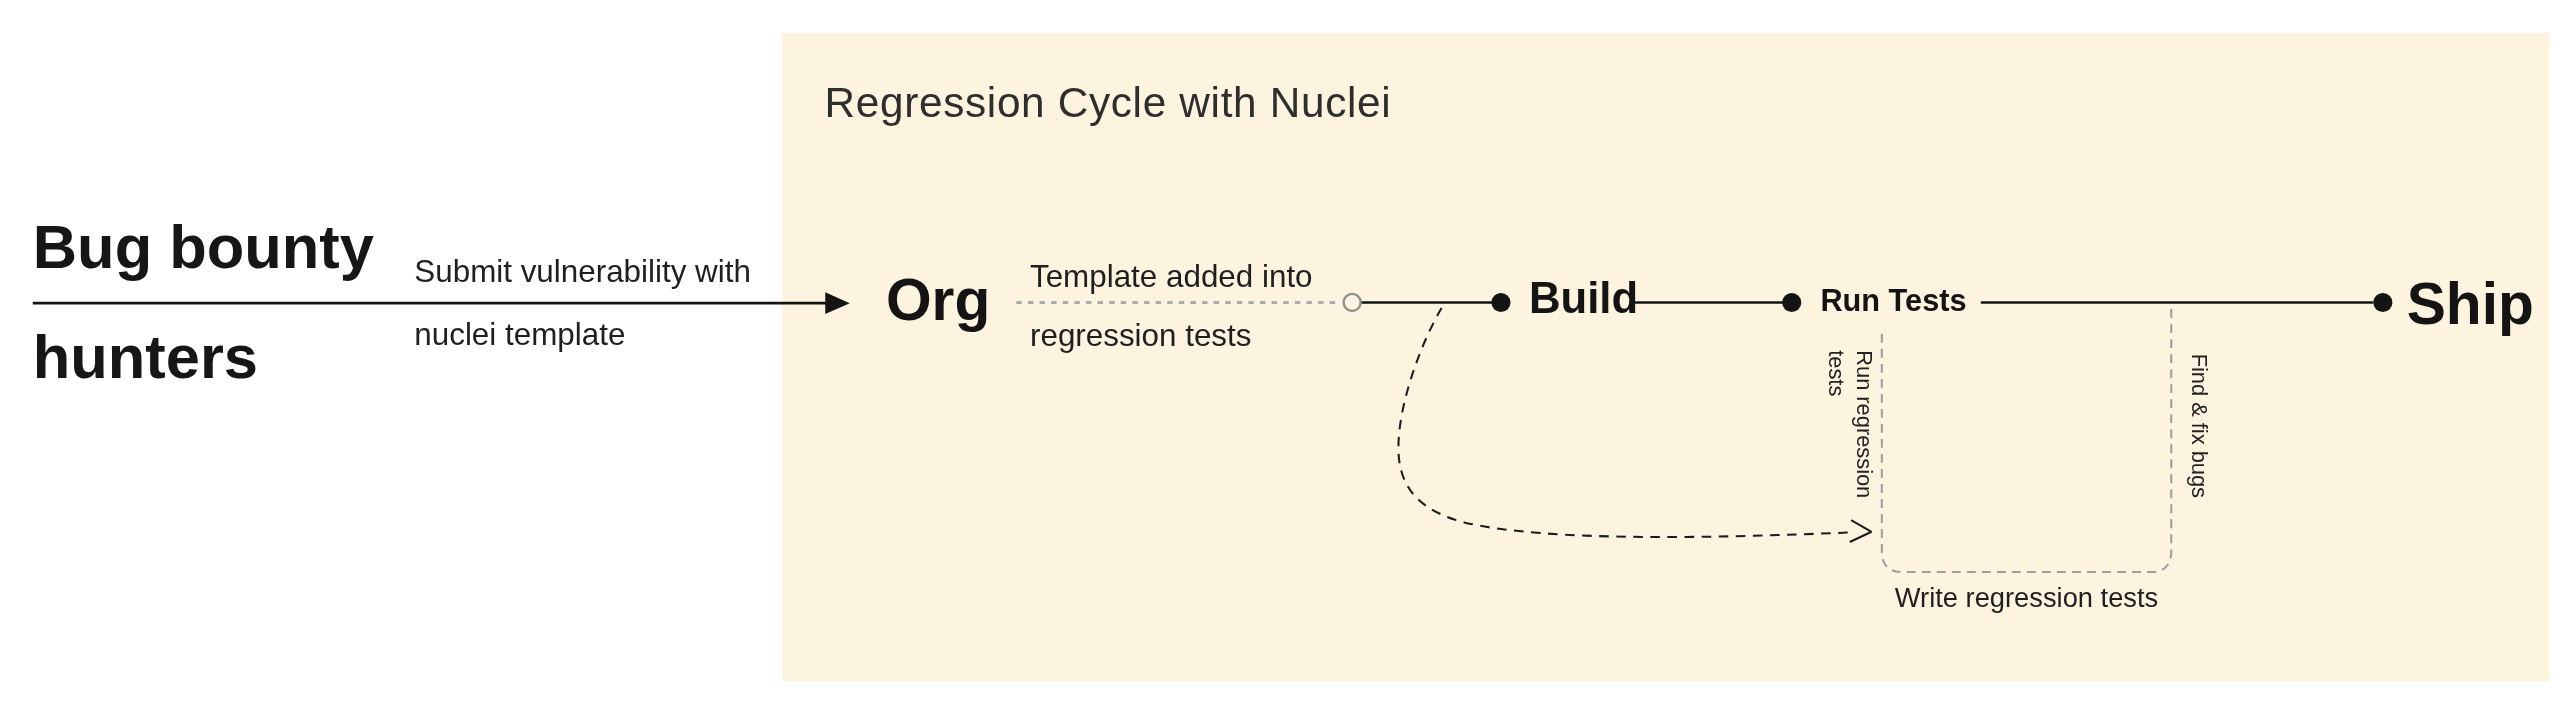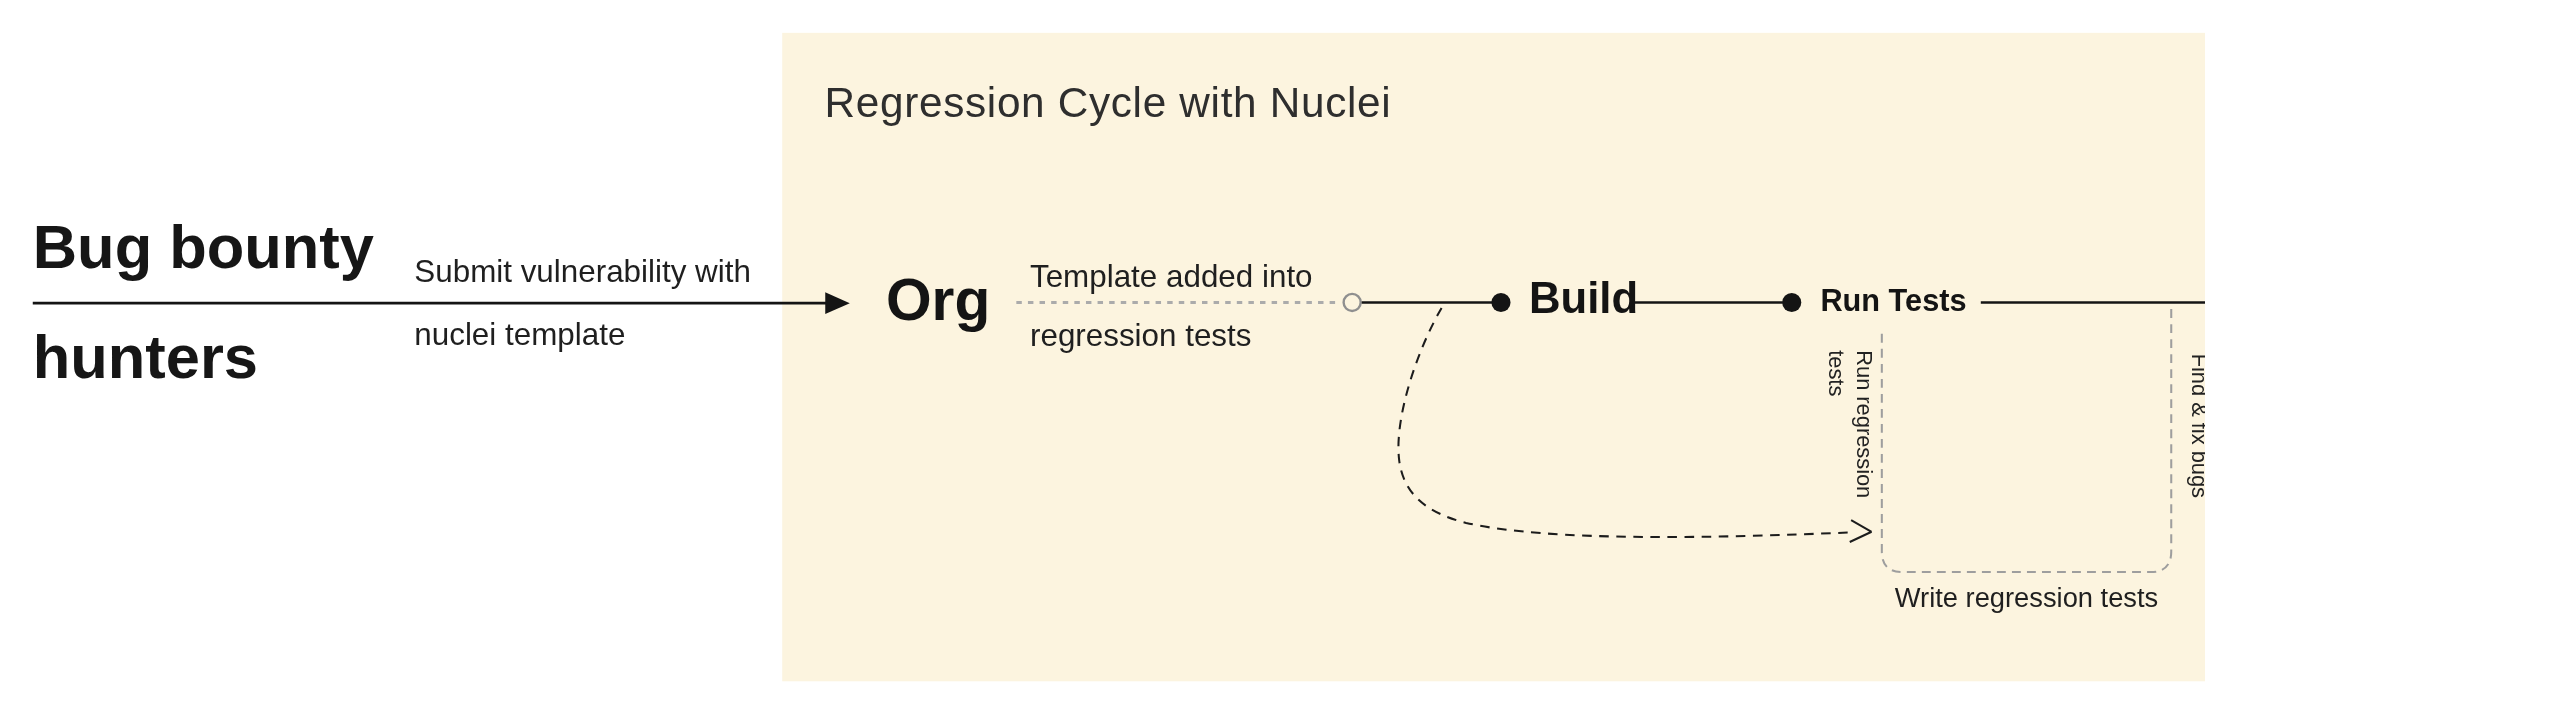--- a/index.html
+++ b/index.html
@@ -2,21 +2,21 @@
 <html style="font-size:11px"><head>
 <meta charset="utf-8">
 <style>
   html, body {
     margin: 0;
     padding: 0;
     background: #ffffff;
   }
   .stage {
     position: relative;
-    width: 2205px;
+    width: 2576px;
     height: 723px;
     background: #ffffff;
     overflow: hidden;
     font-family: "Liberation Sans", sans-serif;
   }
   svg { position: absolute; top: 0; left: 0; }
 
   .actor-text {
     font-family: "Liberation Sans", sans-serif;
     font-size: 90px;

